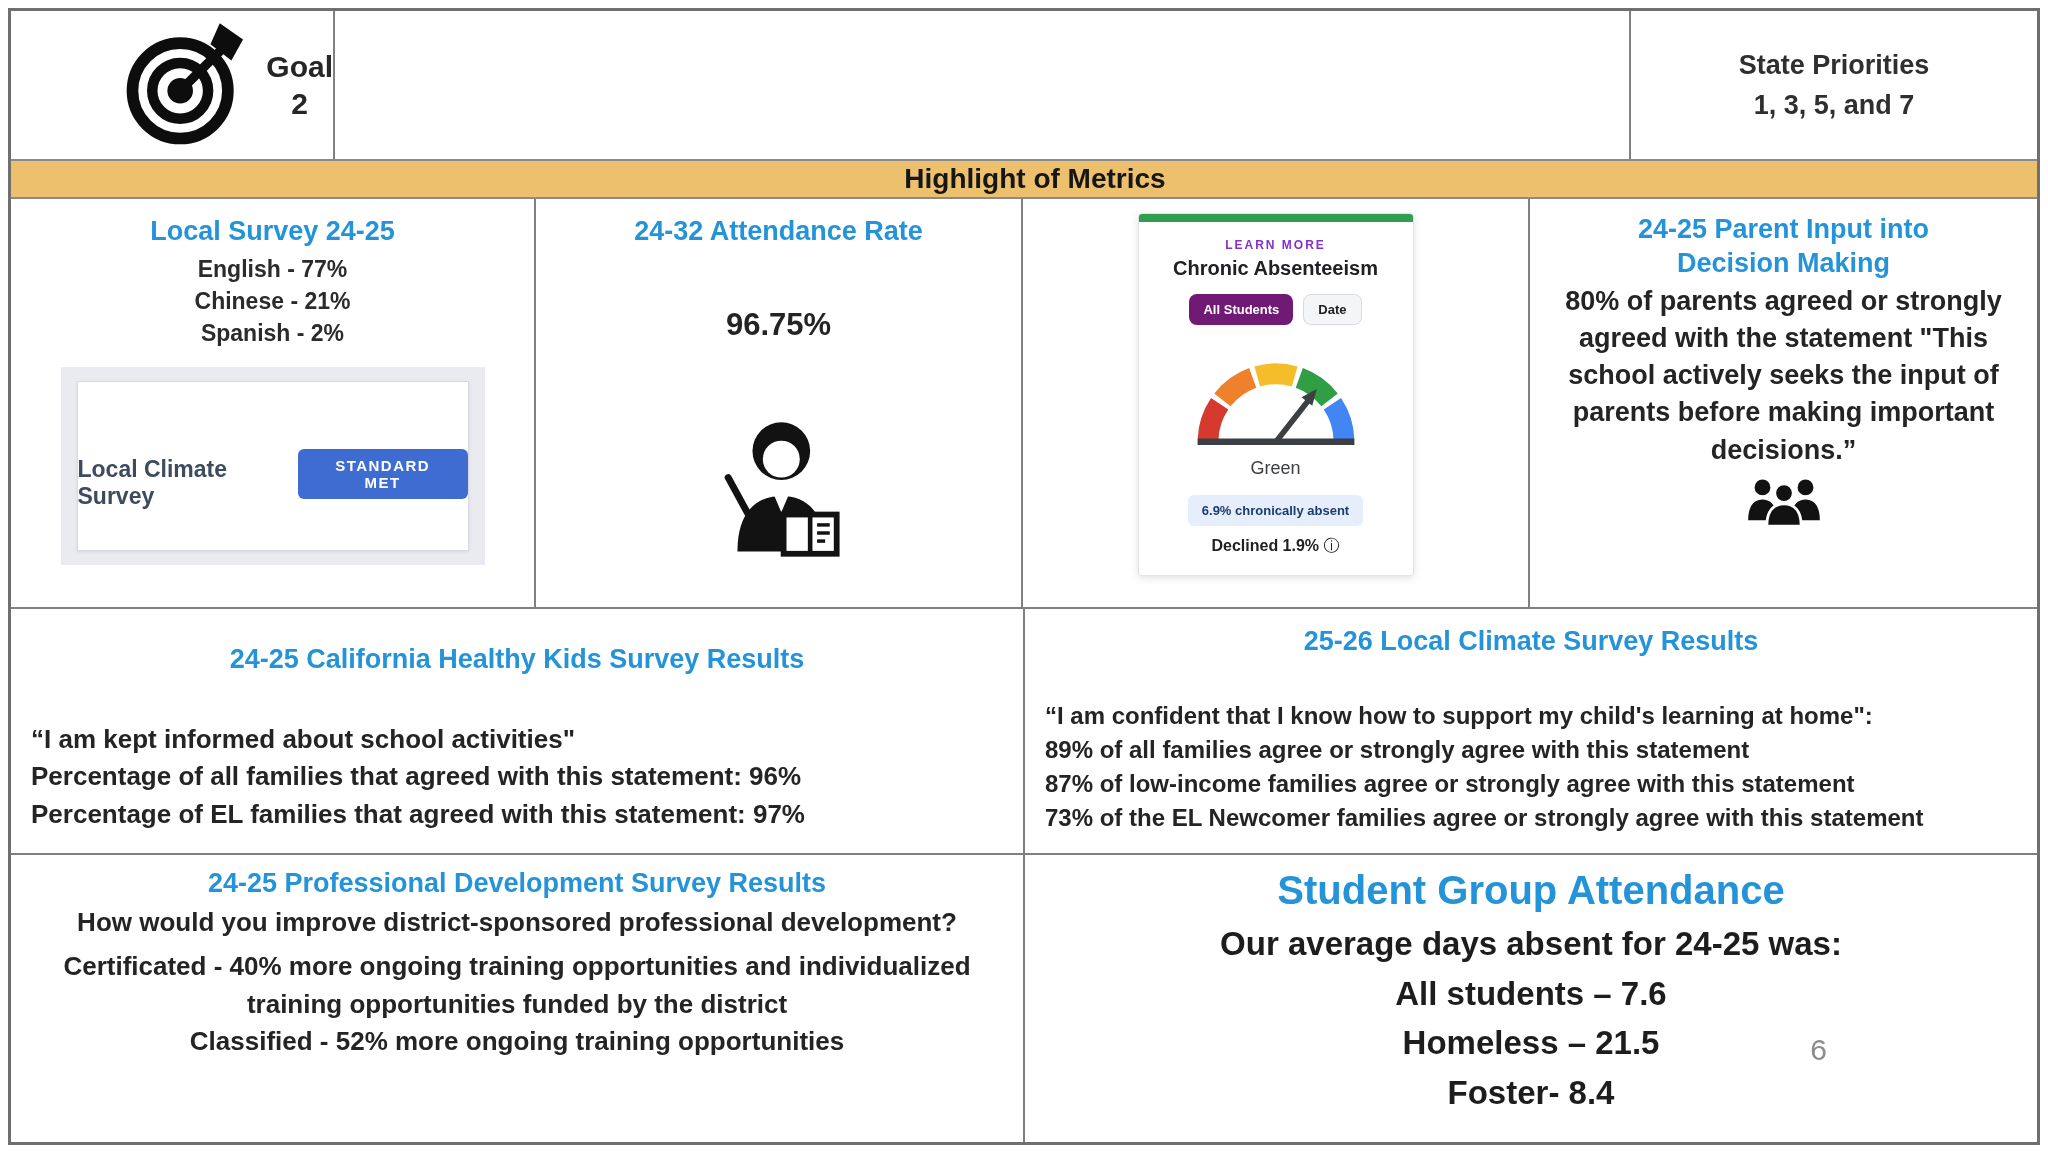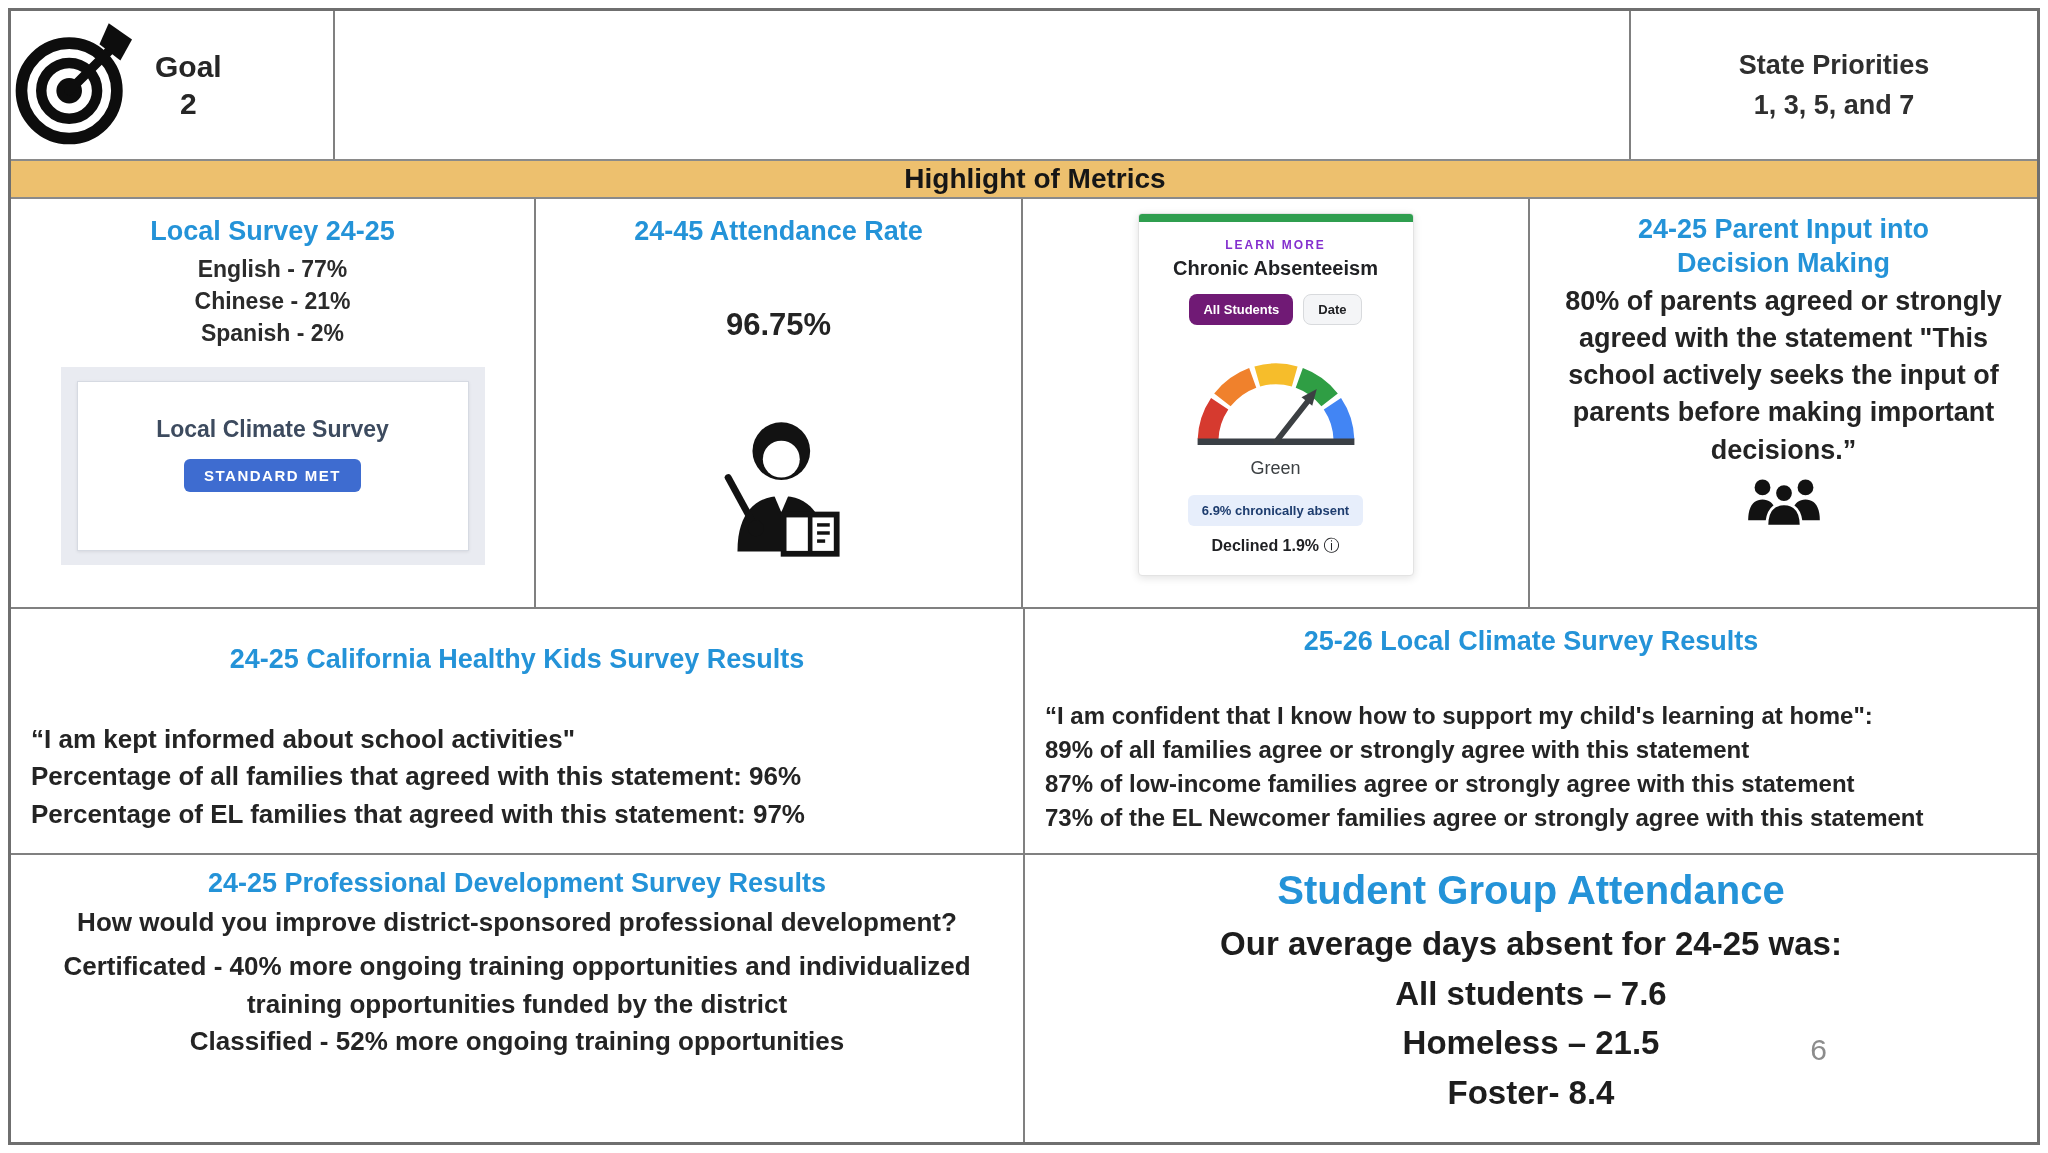--- a/index.html
+++ b/index.html
@@ -1,21 +1,21 @@
 <!DOCTYPE html>
 <html><head>
 <meta charset="utf-8">
 <style>
   * { margin:0; padding:0; box-sizing:border-box; }
   html,body { width:2048px; height:1153px; background:#ffffff; font-family:"Liberation Sans","DejaVu Sans",sans-serif; }
   .slide { position:absolute; left:8px; top:8px; width:2032px; height:1137px; border:3px solid #6f6f6f; background:#ffffff; display:flex; flex-direction:column; }
 
   
   .header-row { display:flex; height:148px; }
-  .goal-cell { width:322px; background:#fdfdfd; display:flex; align-items:center; justify-content:flex-start; gap:16px; }
+  .goal-cell { width:322px; background:#fdfdfd; display:flex; align-items:center; justify-content:flex-end; gap:16px; }
   .goal-text { font-weight:700; font-size:30px; color:#262626; text-align:center; line-height:1.25; }
   .banner { flex:1; background:#20345a; display:flex; align-items:center; justify-content:center; padding:8px 56px; }
   .banner-text { color:#ffffff; font-weight:700; font-size:27px; line-height:1.4; text-align:center; }
   .priorities-cell { width:408px; background:#fdfdfd; display:flex; flex-direction:column; align-items:center; justify-content:center; font-weight:700; font-size:27px; color:#2f2f2f; line-height:1.5; }
 
   
   .metrics-bar { height:40px; background:#edc06e; border-top:2px solid #8a8a8a; border-bottom:2px solid #8a8a8a; display:flex; align-items:center; padding-left:22px;justify-content:center; }
   .metrics-bar span { font-weight:700; font-size:28px; color:#161616; }
 
   
@@ -26,21 +26,21 @@
   .row1 { height:408px; }
   .row2 { height:246px; }
   .row3 { flex:1; }
 
   .blue-head { color:#2493d8; font-weight:700; font-size:27px; text-align:center; line-height:1.25; }
 
   
   .c-local { width:523px; padding-top:16px; }
   .local-lines { font-size:23px; color:#2b2b2b; font-weight:700; text-align:center; line-height:1.4; margin-top:4px; }
   .climate-panel { width:424px; height:198px; margin:18px auto 0; background:#e9ebf1; padding:14px 16px; }
-  .climate-card { width:100%; height:100%; background:#ffffff; border:1px solid #d6dae2; box-shadow:0 1px 3px rgba(0,0,0,.08); display:flex; flex-direction:column; align-items:center; }
+  .climate-card { width:100%; height:100%; background:#ffffff; border:1px solid #d6dae2; box-shadow:0 1px 3px rgba(0,0,0,.08); display:flex; flex-direction:row; align-items:center; }
   .climate-card-title { margin-top:34px; font-size:23px; font-weight:700; color:#3d4b5f; }
   .standard-met { margin-top:16px; background:#3e6cd0; color:#ffffff; font-size:15px; font-weight:700; letter-spacing:1.5px; padding:8px 20px; border-radius:6px; border:none; }
 
   .c-attend { width:487px; padding-top:16px; text-align:center; }
   .attend-value { font-size:31px; font-weight:700; color:#242424; margin-top:58px; }
   .teacher-wrap { margin-top:70px; }
 
   .c-gauge { width:507px; display:flex; align-items:flex-start; justify-content:center; padding-top:14px; }
   .absent-card { width:276px; background:#ffffff; border:1px solid #e3e3e3; box-shadow:0 2px 8px rgba(0,0,0,.12); border-radius:4px; overflow:hidden; text-align:center; padding-bottom:18px; }
   .card-accent { height:8px; background:#2f9e4f; }
@@ -116,21 +116,21 @@
       </div>
       <div class="climate-panel">
         <div class="climate-card">
           <div class="climate-card-title">Local Climate Survey</div>
           <button class="standard-met">STANDARD MET</button>
         </div>
       </div>
     </div>
 
     <div class="cell c-attend">
-      <div class="blue-head">24-45 Attendance Rate</div>
+      <div class="blue-head">24-32 Attendance Rate</div>
       <div class="attend-value">96.75%</div>
       <div class="teacher-wrap">
         <svg width="140" height="150" viewBox="0 0 120 130">
           <circle cx="62" cy="33" r="25" fill="#121212"></circle>
           <circle cx="62" cy="40" r="16" fill="#ffffff"></circle>
           <path d="M24,120 C24,86 40,72 62,72 C84,72 100,86 100,120 Z" fill="#121212"></path>
           <polygon points="56,72 68,72 62,86" fill="#ffffff"></polygon>
           <line x1="16" y1="56" x2="40" y2="100" stroke="#121212" stroke-width="6" stroke-linecap="round"></line>
           <circle cx="40" cy="100" r="7" fill="#121212"></circle>
           <rect x="64" y="88" width="46" height="34" fill="#ffffff" stroke="#121212" stroke-width="5"></rect>

